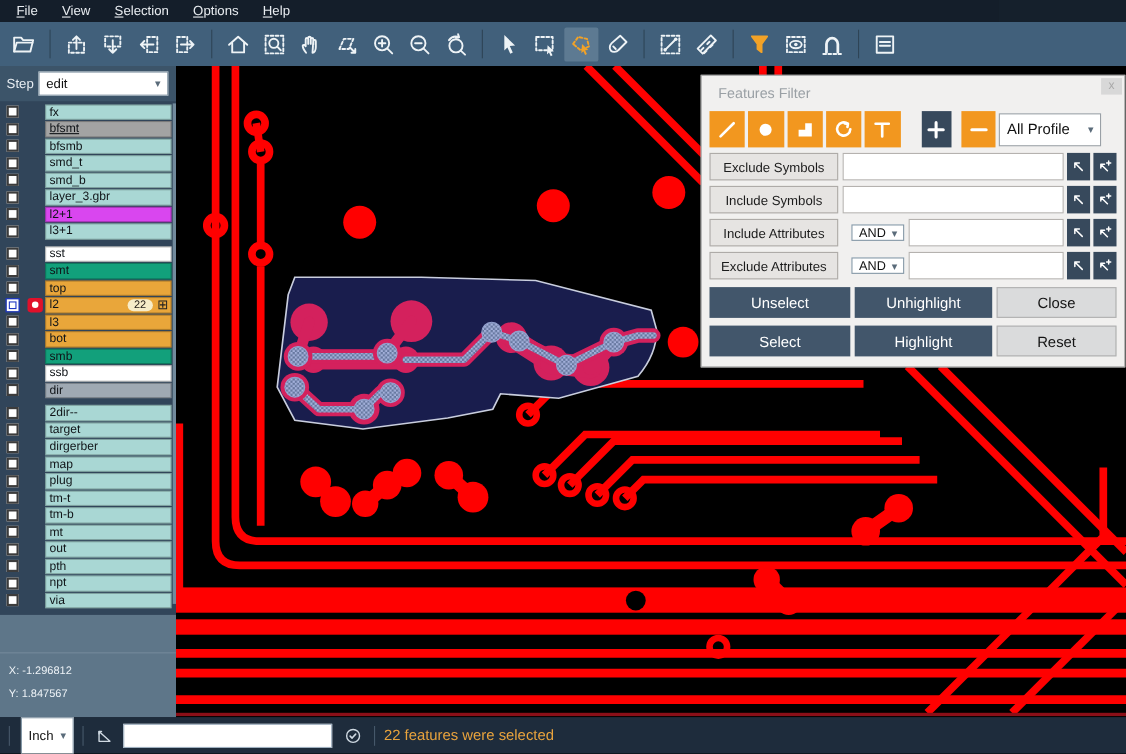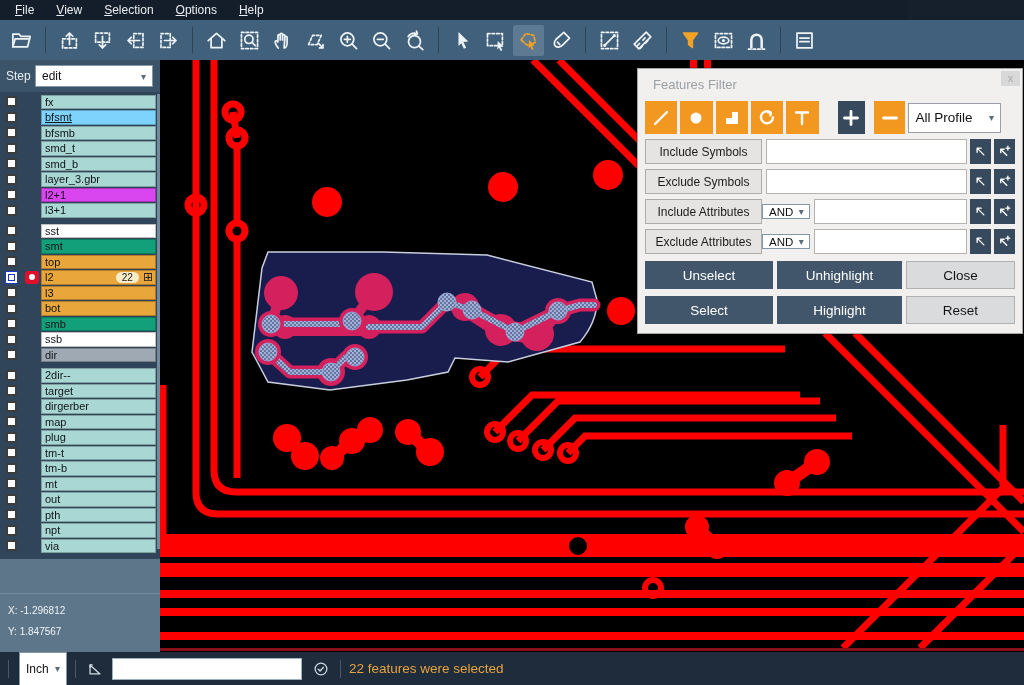--- a/index.html
+++ b/index.html
@@ -70,21 +70,21 @@
   .dlg-ic.orange { background:#f2971f; }
   .dlg-ic.navy { background:#37495c; width:29px; margin-left:16px; }
   .dlg-ic.orange2 { background:#f2971f; width:33px; margin-left:6px; }
   .dlg-ic svg { width:20px; height:20px; stroke:#fff; stroke-width:2.4; fill:none; stroke-linecap:round; stroke-linejoin:round; }
   .dlg-ic svg .f { fill:#fff; stroke:none; }
   #profile-combo { width:97px; height:30px; margin-left:auto; font-size:13.5px; border-color:#9aa0a6; }
 
   .fld-row { display:flex; align-items:center; margin:5px 7px 0 7px; height:25px; }
   .fld-label { width:117px; flex:none; background:#e6e4e2; border:1px solid #aeaba8; height:25px;
     font-size:12px; color:#1c1c1c; display:flex; align-items:center; justify-content:center; }
-  .fld-op { width:48px; flex:none; height:15px; margin-left:0; font-size:11.5px; }
+  .fld-op { width:48px; flex:none; height:15px; margin-left:12px; font-size:11.5px; }
   .fld-input { flex:1; height:25px; margin-left:4px; border:1px solid #b5b2af; background:#fff;
     font-size:12px; padding:0 4px; min-width:10px; font-family:"Liberation Sans",sans-serif; }
   .fld-btn { width:21px; height:25px; flex:none; background:#37495c; margin-left:3px;
     display:flex; align-items:center; justify-content:center; }
   .fld-btn svg { width:15px; height:15px; stroke:#fff; stroke-width:1.8; fill:none; stroke-linecap:round; }
 
   .act-row { display:flex; margin:7px 7px 0 7px; gap:4px; }
   .act-btn { height:28px; font-size:13.5px; display:flex; align-items:center; justify-content:center; }
   .act-btn.navy { background:#42566b; color:#fff; }
   .act-btn.light { background:#dadbdc; color:#141414; border:1px solid #b0b0b0; }
@@ -273,21 +273,21 @@
           <div class="ind-cell"></div>
           <div class="name-cell" style="background: rgb(169, 215, 212);">
             <span>fx</span>
           </div>
         </div>
         <div class="layer-row">
           <div class="cb-cell">
             <div class="cb"></div>
           </div>
           <div class="ind-cell"></div>
-          <div class="name-cell" style="background: #7dd3fc; text-decoration: underline;">
+          <div class="name-cell" style="background: #a3a3a3; text-decoration: underline;">
             <span>bfsmt</span>
           </div>
         </div>
         <div class="layer-row">
           <div class="cb-cell">
             <div class="cb"></div>
           </div>
           <div class="ind-cell"></div>
           <div class="name-cell" style="background: rgb(169, 215, 212);">
             <span>bfsmb</span>
@@ -730,36 +730,36 @@
           <path d="M3.5 10 H16.5" stroke-width="2.8"></path>
         </svg>
       </div>
       <div class="combo" id="profile-combo">
         <span>All Profile</span>
         <span class="chev">▾</span>
       </div>
     </div>
   <div id="dlg-fields">
       <div class="fld-row">
-        <div class="fld-label">Include Symbols</div>
+        <div class="fld-label">Exclude Symbols</div>
         <input class="fld-input" style="">
         <div class="fld-btn">
           <svg viewBox="0 0 20 20">
             <path d="M14.5 14.5 L5.5 5.5 M5.5 5.5 V11 M5.5 5.5 H11"></path>
           </svg>
         </div>
         <div class="fld-btn">
           <svg viewBox="0 0 20 20">
             <path d="M13 15 L5 7 M5 7 V11.5 M5 7 H9.5"></path>
             <path d="M14.5 3 v5 M12 5.5 h5"></path>
           </svg>
         </div>
       </div>
       <div class="fld-row">
-        <div class="fld-label">Exclude Symbols</div>
+        <div class="fld-label">Include Symbols</div>
         <input class="fld-input" style="">
         <div class="fld-btn">
           <svg viewBox="0 0 20 20">
             <path d="M14.5 14.5 L5.5 5.5 M5.5 5.5 V11 M5.5 5.5 H11"></path>
           </svg>
         </div>
         <div class="fld-btn">
           <svg viewBox="0 0 20 20">
             <path d="M13 15 L5 7 M5 7 V11.5 M5 7 H9.5"></path>
             <path d="M14.5 3 v5 M12 5.5 h5"></path>

